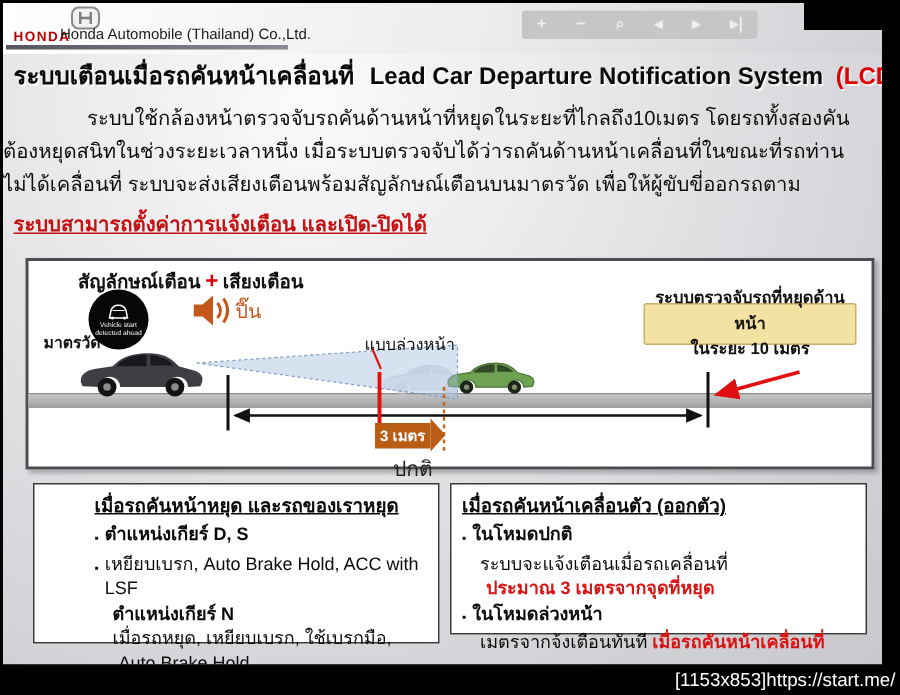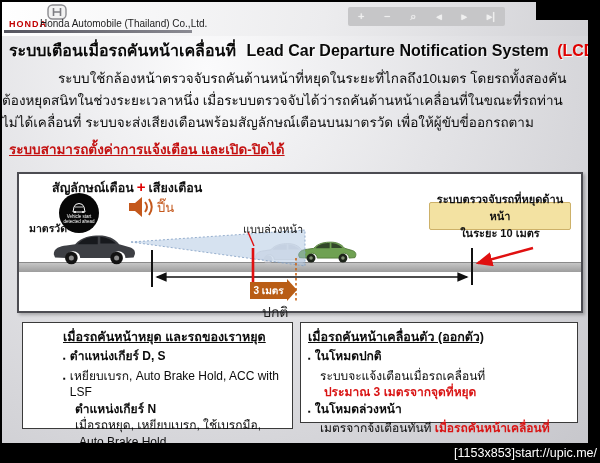--- a/index.html
+++ b/index.html
@@ -254,14 +254,14 @@
 <div class="toolbar">
   <span class="tbtn">+</span>
   <span class="tbtn">−</span>
   <span class="tbtn">⌕</span>
   <span class="tbtn">◂</span>
   <span class="tbtn">▸</span>
   <span class="tbtn">▸|</span>
 </div>
 
 <div class="bottombar">
-  <span class="watermark">[1153x853]start://upic.me/</span>
+  <span class="watermark">[1153x853]https://start.me/</span>
 </div>
 
 </body></html>

